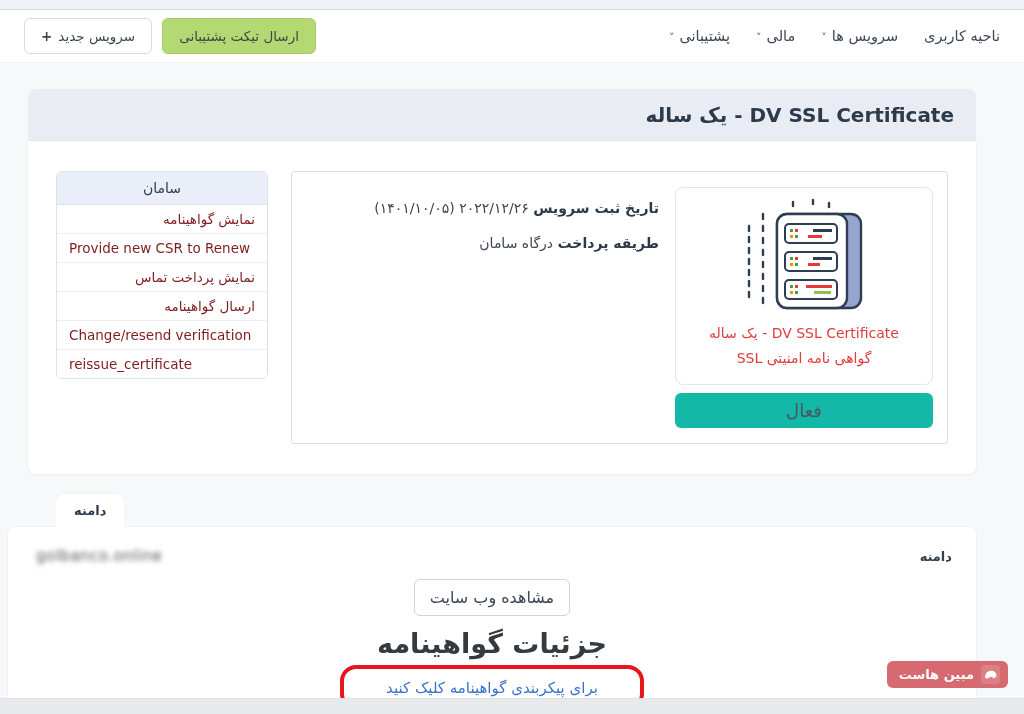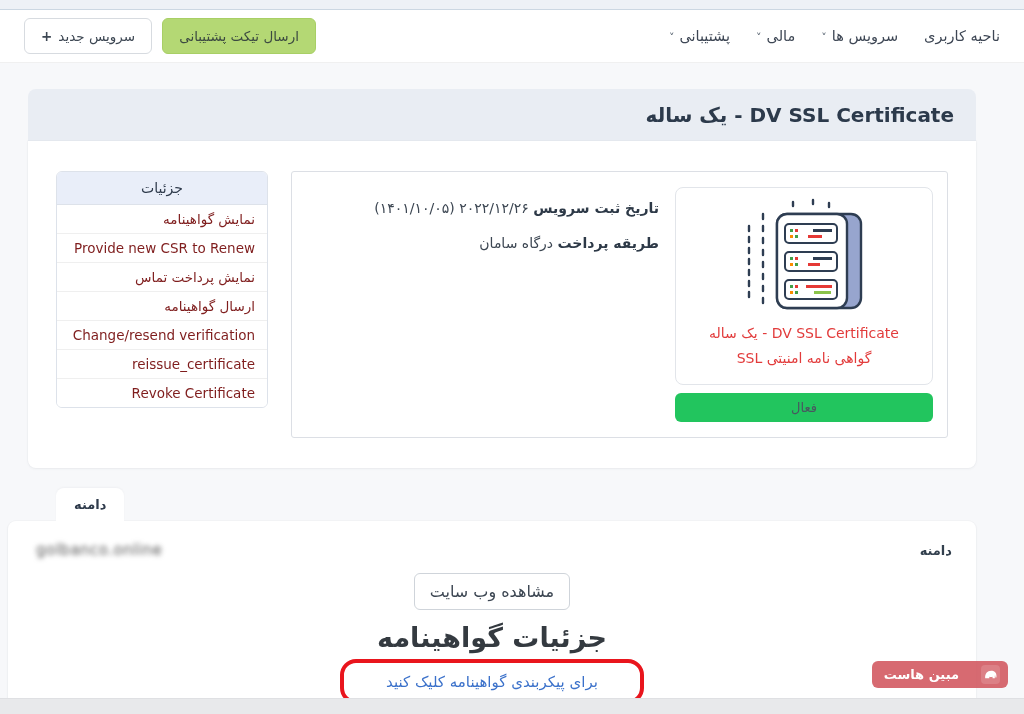--- a/index.html
+++ b/index.html
@@ -51,42 +51,42 @@
     flex:1; border:1px solid #dcdfe5; border-radius:3px;
     padding:15px 14px; display:flex; gap:16px; min-height:252px;
   }
   .product-col { width:258px; display:flex; flex-direction:column; gap:8px; }
   .product-card {
     border:1px solid #e2e5ea; border-radius:8px; background:#fff;
     padding:10px 8px 14px; text-align:center;
   }
   .product-red { color:#e23b3b; font-size:14px; line-height:1.65; margin-top:2px; }
   .status-badge {
-    background:#22c55e; color:#4a5560; border-radius:6px;
-    text-align:center; padding:7px 0; font-size:13px;
+    background:#14b8a6; color:#4a5560; border-radius:6px;
+    text-align:center; padding:7px 0; font-size:18px;
   }
   .details-col { flex:1; padding-top:12px; text-align:right; }
   .detail-row { font-size:14px; color:#3c4652; margin-bottom:15px; line-height:1.4; }
   .detail-row b { color:#2d3947; }
   
   .ops-panel {
     width:212px; flex:0 0 212px; align-self:flex-start;
     border:1px solid #dde2ea; border-radius:6px; overflow:hidden; background:#fff;
   }
   .ops-header {
     background:#e9eef9; text-align:center; font-size:14px; color:#2f3b4c;
     padding:8px 6px; border-bottom:1px solid #dde2ea;
   }
   .ops-list { list-style:none; }
   .ops-list li {
     font-size:13.5px; color:#7f1d1d; text-align:right; padding:6px 12px;
     border-top:1px solid #efefef; cursor:pointer; background:#fff;
   }
   .ops-list li:first-child { border-top:none; }
-  .ops-list li.ltr { direction:ltr; text-align:right; }
+  .ops-list li.ltr { direction:ltr; text-align:left; }
   
   .domain-wrap { margin-top:20px; position:relative; }
   .tab-row { display:flex; justify-content:flex-start; padding-right:0; }
   .domain-tab {
     background:#fff; border-radius:8px 8px 0 0; padding:9px 18px;
     font-size:13px; font-weight:bold; color:#2f3b4c;
     box-shadow:0 -1px 2px rgba(40,50,70,.04);
     margin-right:auto; margin-left:28px; cursor:pointer;
   }
   .card-2 {
@@ -113,21 +113,21 @@
   .cert-heading { font-size:27px; font-weight:bold; color:#343a40; margin:12px 0 4px; }
   .link-annotation {
     display:inline-block; border:4px solid #e9151d; border-radius:16px;
     padding:9px 42px; margin-top:2px;
   }
   .configure-link { color:#3b71ca; font-size:15px; text-decoration:none; cursor:pointer; }
   
   .watermark {
     position:absolute; right:16px; bottom:26px;
     background:rgba(210,85,93,.88); border-radius:6px;
-    display:flex; align-items:center; gap:22px; padding:4px 8px 4px 12px;
+    display:flex; align-items:center; gap:7px; padding:4px 8px 4px 12px;
     color:#fff; font-size:13px; font-weight:bold; z-index:5;
   }
   .watermark .logo { background:rgba(255,255,255,.15); border-radius:4px; padding:2px; display:flex; }
   .bottom-band {
     position:absolute; bottom:0; left:0; width:100%; height:16px;
     background:#e8e9eb; border-top:1px solid #dfe0e3;
   }
 </style>
 </head>
 <body>
@@ -221,29 +221,28 @@
             <span>۲۰۲۲/۱۲/۲۶ (۱۴۰۱/۱۰/۰۵)</span>
           </div>
           <div class="detail-row">
             <b>طریقه پرداخت</b>
             <span>درگاه سامان</span>
           </div>
         </div>
       </div>
 
       <aside class="ops-panel">
-        <div class="ops-header">جزئیات</div>
+        <div class="ops-header">سامان</div>
         <ul class="ops-list">
           <li>نمایش گواهینامه</li>
           <li class="ltr">Provide new CSR to Renew</li>
           <li>نمایش پرداخت تماس</li>
           <li>ارسال گواهینامه</li>
           <li class="ltr">Change/resend verification</li>
           <li class="ltr">reissue_certificate</li>
-          <li class="ltr">Revoke Certificate</li>
         </ul>
       </aside>
     </div>
 
     <div class="domain-wrap">
       <div class="tab-row">
         <div class="domain-tab">دامنه</div>
       </div>
       <div class="card-2">
         <div class="domain-row">

